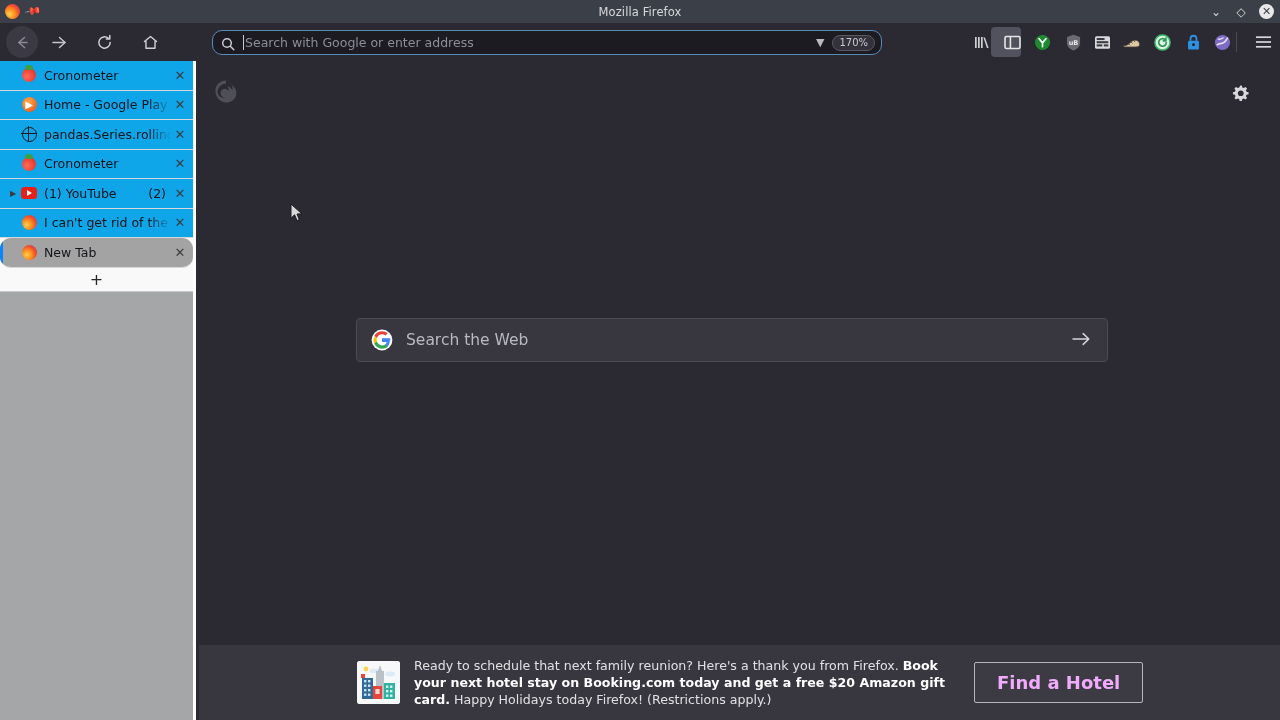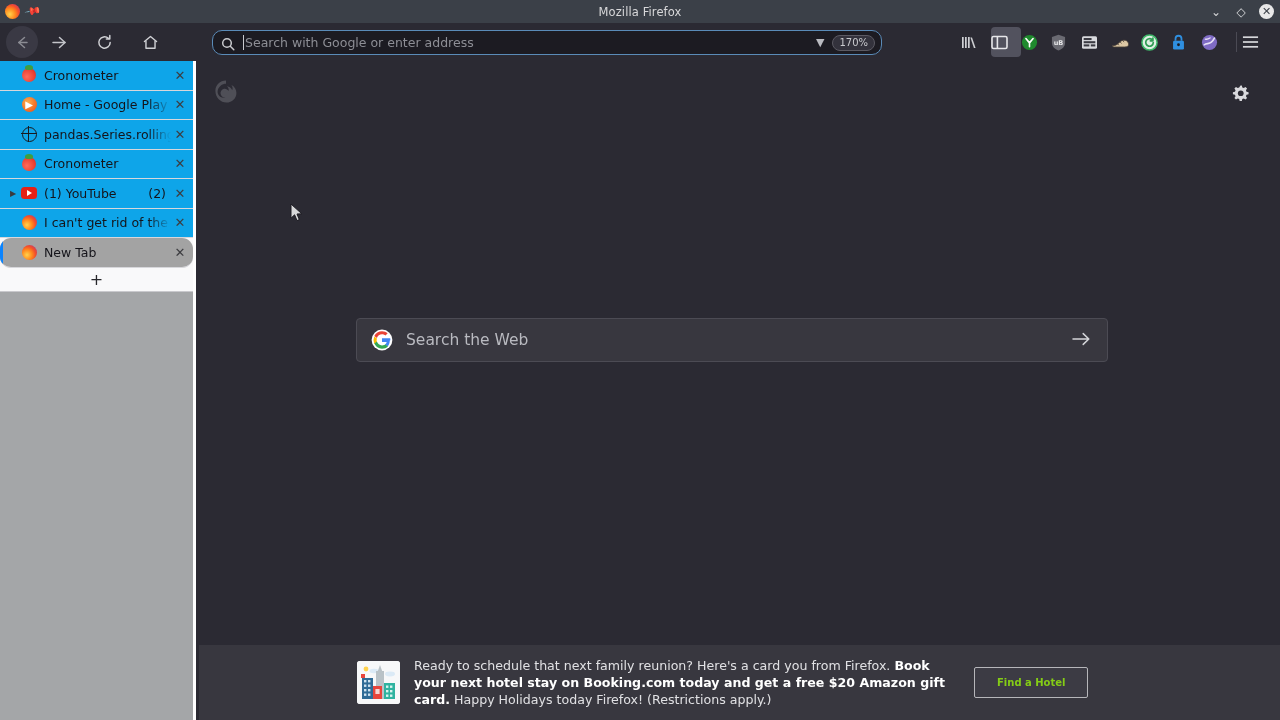--- a/index.html
+++ b/index.html
@@ -58,21 +58,21 @@
   .urlbar .mag { width: 14px; height: 14px; flex: 0 0 14px; margin-right: 8px; }
   .url-caret { width: 1px; height: 15px; background: #c9cace; margin-right: 1px; }
   .url-ph { flex: 1; font-size: 12.5px; color: #8d8e95; white-space: nowrap; overflow: hidden; }
   .url-chev { color: #b9bac0; font-size: 11px; padding: 0 8px; }
   .zoom-badge {
     font-size: 10px; color: #c9cace; border: 1px solid #5b5a63;
     border-radius: 10px; padding: 1.5px 6px; background: #33323c;
   }
 
   .tb-icons { position: absolute; right: 8px; top: 23px; height: 38px; display: flex; align-items: center; }
-  .ticon { width: 30px; height: 30px; display: flex; align-items: center; justify-content: flex-start; color: #cfd0d4; }
+  .ticon { width: 30px; height: 30px; display: flex; align-items: center; justify-content: flex-end; color: #cfd0d4; }
   .ticon.active { background: #52525e; border-radius: 4px; }
   .tsep { width: 1px; height: 20px; background: #4b4a54; margin: 0 5px; }
 
   
   .sidebar {
     position: absolute; left: 0; top: 61px; width: 196px; height: 659px;
     background: #a4a6a8; border-right: 3px solid #ffffff;
   }
   .tablist { background: #f9f9fa; }
   .tab {
@@ -145,21 +145,21 @@
     width: 43px; height: 43px; flex: 0 0 43px; border-radius: 3px; overflow: hidden;
     background: #f5f6f7; position: relative; margin-right: 14px;
   }
   .promo-text {
     flex: 1; font-size: 12.6px; line-height: 17px; color: #e0e0e3;
     max-width: 560px; padding-right: 18px;
   }
   .promo-text b { font-weight: 700; color: #fff; }
   .promo-btn {
     flex: 0 0 auto; border: 1.5px solid #b6b6ba; background: #3c3b44;
-    color: #84cc16; font-size: 10px; font-weight: 700;
+    color: #f0abfc; font-size: 18px; font-weight: 700;
     padding: 9px 22px; border-radius: 2px; margin-right: 52px;
   }
 
   
   .cursor { position: absolute; left: 290px; top: 203px; width: 14px; height: 20px; }
 </style>
 </head>
 <body>
 
 <div id="app">
@@ -412,21 +412,21 @@
         <rect x="29" y="24.5" width="2.4" height="2.4" fill="#d9f4ef"></rect>
           <rect x="33" y="24.5" width="2.4" height="2.4" fill="#d9f4ef"></rect>
         <rect x="29" y="29" width="2.4" height="2.4" fill="#d9f4ef"></rect>
           <rect x="33" y="29" width="2.4" height="2.4" fill="#d9f4ef"></rect>
         <rect x="29" y="33.5" width="2.4" height="2.4" fill="#d9f4ef"></rect>
           <rect x="33" y="33.5" width="2.4" height="2.4" fill="#d9f4ef"></rect>
         <rect x="4" y="13" width="4" height="4" fill="#e8453c"></rect>
       </svg>
     </div>
     <div class="promo-text">
-      <span>Ready to schedule that next family reunion? Here's a card you from Firefox. </span><b>Book your next hotel stay on Booking.com today and get a free $20 Amazon gift card.</b><span> Happy Holidays today Firefox! (Restrictions apply.)</span>
+      <span>Ready to schedule that next family reunion? Here's a thank you from Firefox. </span><b>Book your next hotel stay on Booking.com today and get a free $20 Amazon gift card.</b><span> Happy Holidays today Firefox! (Restrictions apply.)</span>
     </div>
     <div class="promo-btn">Find a Hotel</div>
   </div>
 
   <div class="cursor">
     <svg width="14" height="20" viewBox="0 0 14 20">
       <path d="M1 1 L1 15.2 L4.6 11.8 L7 17.6 L9.3 16.6 L7 11 L11.8 10.8 Z" fill="#d8d8da" stroke="#1c1b22" stroke-width="1"></path>
     </svg>
   </div>
 

